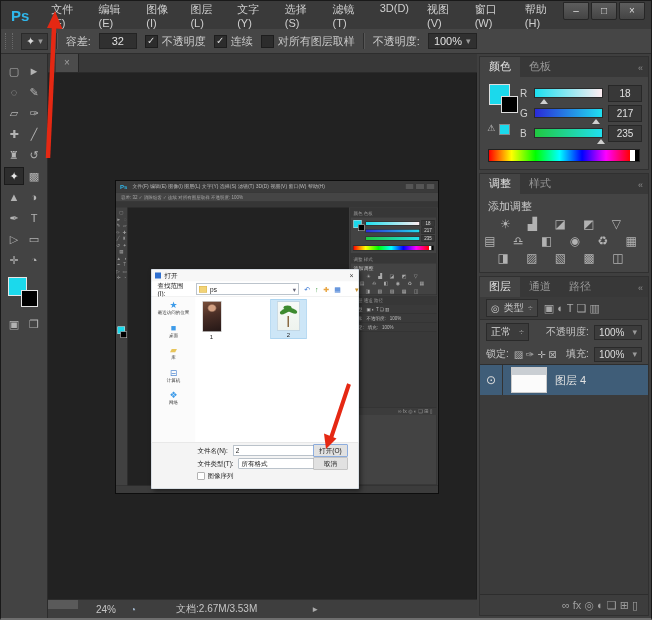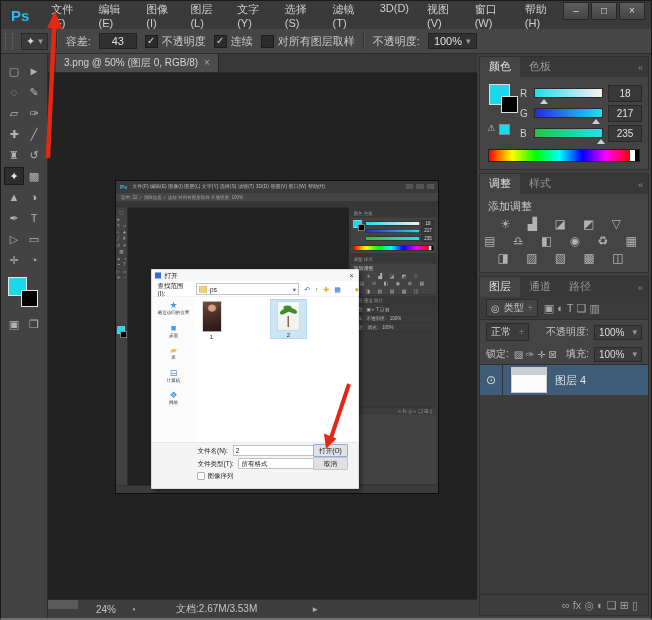--- a/index.html
+++ b/index.html
@@ -205,21 +205,21 @@
   </div>
 
   <div id="optionsbar">
     <span class="grip"></span>
     <span class="toolchip">
       <span>✦</span>
       <span class="dd">▾</span>
     </span>
     <span class="vsep"></span>
     <span>容差:</span>
-    <span class="numbox">43</span>
+    <span class="numbox">32</span>
     <span class="cbrow">
       <span class="cb">✓</span>
       <span>不透明度</span>
     </span>
     <span class="cbrow">
       <span class="cb">✓</span>
       <span>连续</span>
     </span>
     <span class="cbrow">
       <span class="cb"></span>
@@ -264,21 +264,20 @@
       </div>
       <div class="tgrid">
         <span class="tool">▣</span>
         <span class="tool">❐</span>
       </div>
     </div>
 
     <div id="center">
       <div id="tabstrip">
         <span class="tab">
-          <span>3.png @ 50% (图层 0, RGB/8)</span>
           <span class="tabx">×</span>
         </span>
       </div>
 
       <div id="canvas">
 
         <div id="shot">
           <div id="shot-frame">
             <div class="s-title">
               <span class="s-logo">Ps</span>

